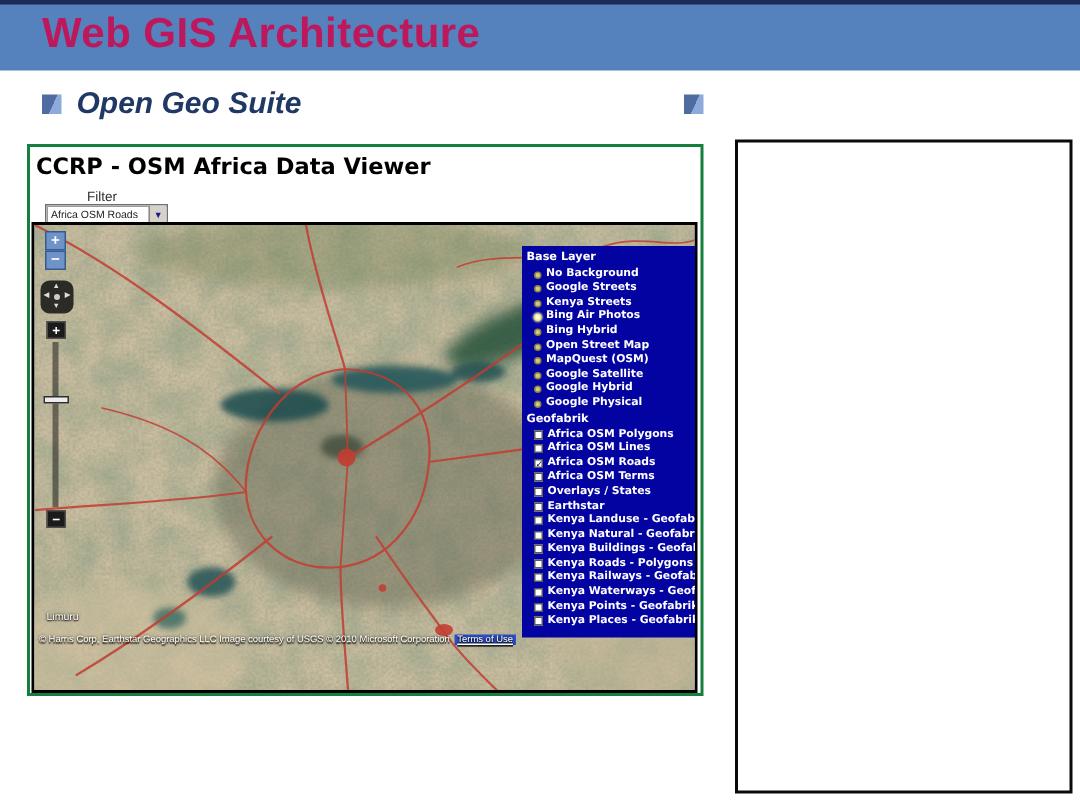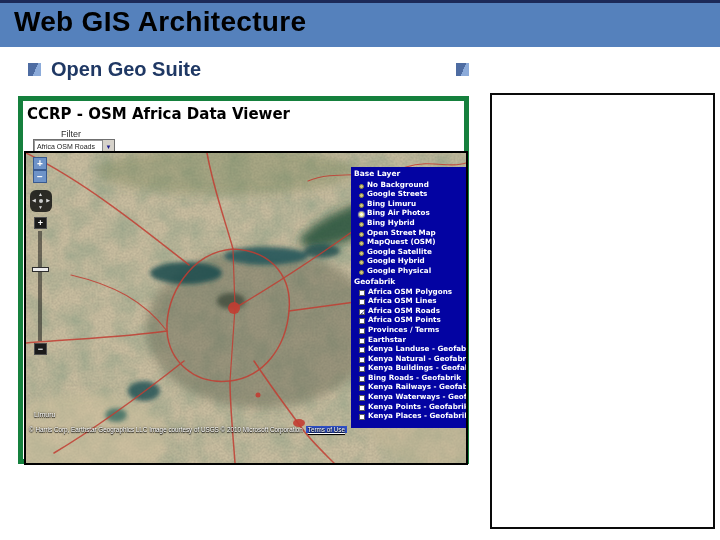--- a/index.html
+++ b/index.html
@@ -2,33 +2,33 @@
 <html><head>
 <meta charset="utf-8">
 <style>
   * { margin:0; padding:0; box-sizing:border-box; }
   body { background:#e8e8e8; font-family:"Liberation Sans", sans-serif; }
   .slide { position:relative; width:720px; height:540px; background:#ffffff; overflow:hidden; }
 
   
   .band { position:absolute; left:0; top:0; width:720px; height:47px; background:#5581bc; }
   .top-strip { position:absolute; left:0; top:0; width:720px; height:3px; background:#1c2a58; }
-  .slide-title { position:absolute; left:14px; top:6px; font-size:28px; font-weight:bold; color:#000000; letter-spacing:.3px; }
-
-  
-  .bullet { position:absolute; display:flex; align-items:flex-start; gap:10px; }
+  .slide-title { position:absolute; left:28px; top:6px; font-size:28px; font-weight:bold; color:#be185d; letter-spacing:.3px; }
+
+  
+  .bullet { position:absolute; display:flex; align-items:flex-start; gap:10px;font-style:italic; }
   .bullet-1 { left:28px; top:58px; }
   .bullet-2 { left:456px; top:58px; }
   .bullet-sq { width:13px; height:13px; margin-top:5px;
                background:linear-gradient(115deg,#4e6ca2 55%,#8cabda 45%); }
   .bullet-lbl { font-size:20px; font-weight:bold; color:#1f3864; }
 
   
   .left-box { position:absolute; left:18px; top:96px; width:451px; height:368px;
-              background:#fff; border:5px solid #15803d; }
+              background:#fff; border:2px solid #15803d; }
   .viewer-title { position:absolute; left:4px; top:4px; font-size:15px; font-weight:bold; color:#000;
                   font-family:"DejaVu Sans", sans-serif; }
   .filter-row { position:absolute; left:4px; top:28px; height:16px; display:flex; align-items:center;
                 font-size:9px; color:#2e2e2e;flex-direction:column; }
   .w-select { display:inline-flex; align-items:center; justify-content:space-between;
               background:#fff; border:1px solid #6f6f6f;
               box-shadow:inset 1px 1px 0 #9a9a9a; height:15px; font-size:7px; color:#222;
               padding-left:3px; }
   .sel-1 { width:82px; margin-left:6px; }
   .lbl-bytag { margin-left:40px; }
@@ -204,21 +204,21 @@
             <div class="lyr-row">
               <span class="radio"></span>
               <span>No Background</span>
             </div>
             <div class="lyr-row">
               <span class="radio"></span>
               <span>Google Streets</span>
             </div>
             <div class="lyr-row">
               <span class="radio"></span>
-              <span>Bing Limuru</span>
+              <span>Kenya Streets</span>
             </div>
             <div class="lyr-row">
               <span class="radio sel"></span>
               <span>Bing Air Photos</span>
             </div>
             <div class="lyr-row">
               <span class="radio"></span>
               <span>Bing Hybrid</span>
             </div>
             <div class="lyr-row">
@@ -251,45 +251,45 @@
             <div class="lyr-row">
               <span class="cbox"></span>
               <span>Africa OSM Lines</span>
             </div>
             <div class="lyr-row">
               <span class="cbox">✓</span>
               <span>Africa OSM Roads</span>
             </div>
             <div class="lyr-row">
               <span class="cbox"></span>
-              <span>Africa OSM Points</span>
-            </div>
-            <div class="lyr-row">
-              <span class="cbox"></span>
-              <span>Provinces / Terms</span>
+              <span>Africa OSM Terms</span>
+            </div>
+            <div class="lyr-row">
+              <span class="cbox"></span>
+              <span>Overlays / States</span>
             </div>
             <div class="lyr-row">
               <span class="cbox"></span>
               <span>Earthstar</span>
             </div>
             <div class="lyr-row">
               <span class="cbox"></span>
               <span>Kenya Landuse - Geofabrik</span>
             </div>
             <div class="lyr-row">
               <span class="cbox"></span>
               <span>Kenya Natural - Geofabrik</span>
             </div>
             <div class="lyr-row">
               <span class="cbox"></span>
               <span>Kenya Buildings - Geofabrik</span>
             </div>
             <div class="lyr-row">
               <span class="cbox"></span>
-              <span>Bing Roads - Geofabrik</span>
+              <span>Kenya Roads - Polygons</span>
             </div>
             <div class="lyr-row">
               <span class="cbox"></span>
               <span>Kenya Railways - Geofabrik</span>
             </div>
             <div class="lyr-row">
               <span class="cbox"></span>
               <span>Kenya Waterways - Geofabrik</span>
             </div>
             <div class="lyr-row">

